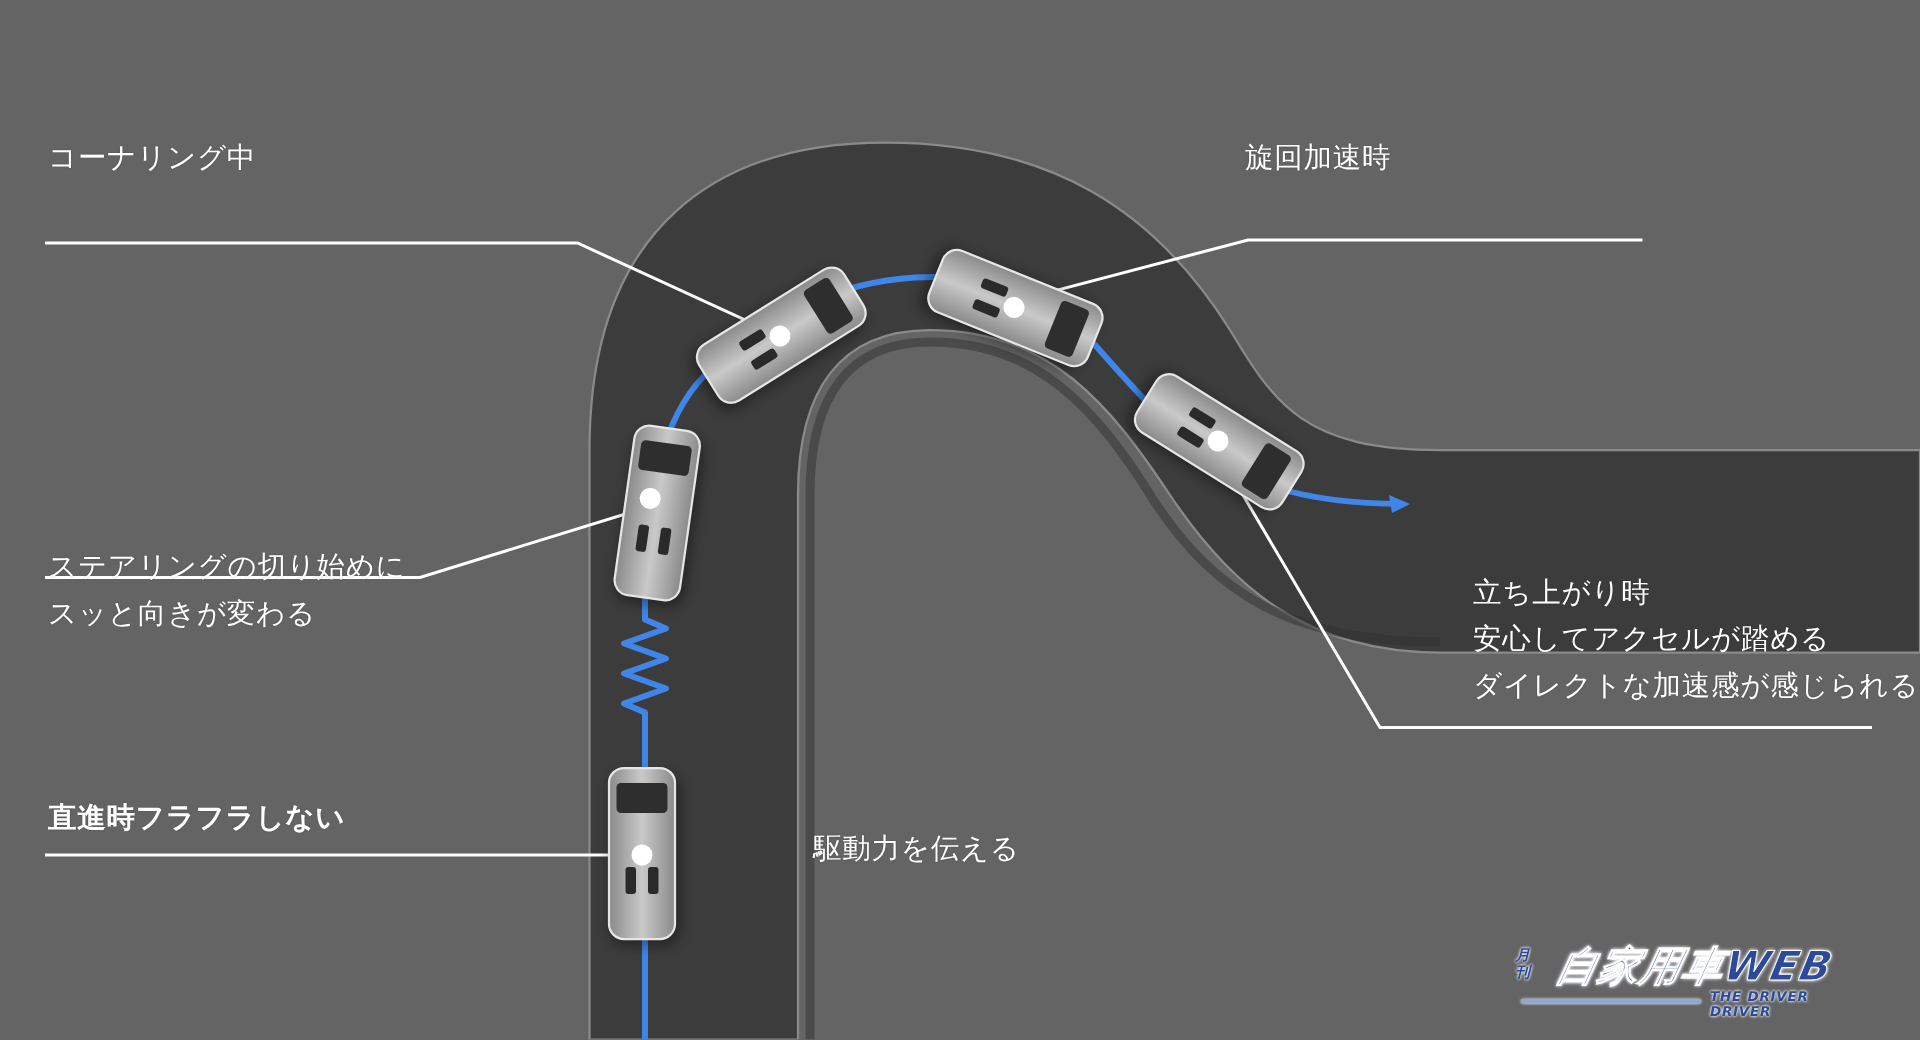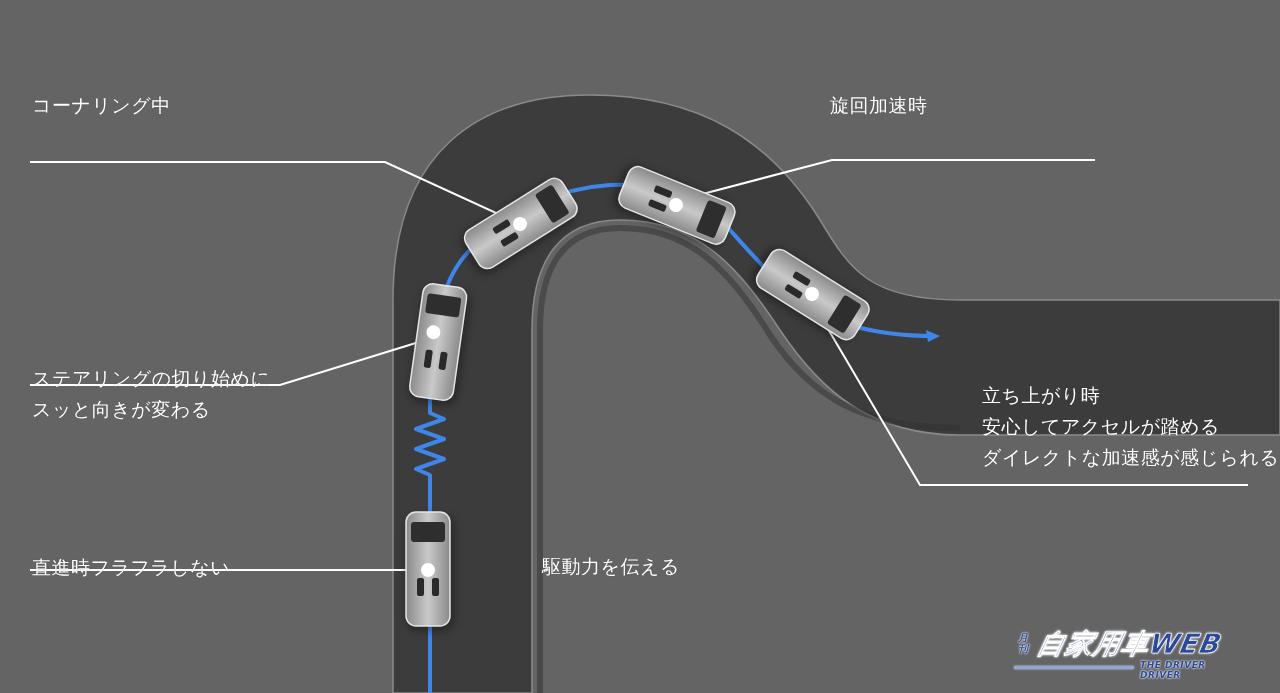--- a/index.html
+++ b/index.html
@@ -2,21 +2,21 @@
 <html><head>
 <meta charset="utf-8">
 <style>
   html, body { margin:0; padding:0; }
   body { width:1280px; height:693px; overflow:hidden; background:#646464; font-family:"DejaVu Sans","Liberation Sans",sans-serif; position:relative; }
   #stage { position:absolute; left:0; top:0; width:1280px; height:693px; }
   .label { position:absolute; color:#ffffff; font-size:19px; line-height:31px; letter-spacing:0.5px; white-space:nowrap; text-shadow:0 0 1px rgba(0,0,0,0.3); }
   .label div { display:block; }
   .logo { position:absolute; left:1000px; top:626px; width:250px; height:50px; }
   .logo-main { position:absolute; left:38px; top:0px; font-family:"DejaVu Sans",sans-serif; font-style:italic; font-weight:bold; font-size:27px; letter-spacing:1px; color:#2c4a9a; -webkit-text-stroke:0.6px #ffffff; text-shadow:0 0 3px #ffffff, 0 0 2px #ffffff; transform:skewX(-12deg); }
-  .logo-mini { position:absolute; left:10px; top:6px; width:18px; font-style:italic; font-weight:bold; font-size:10px; line-height:11px; color:#2c4a9a; text-shadow:0 0 2px #ffffff, 0 0 2px #ffffff; text-align:right; }
+  .logo-mini { position:absolute; left:10px; top:6px; width:18px; font-style:italic; font-weight:bold; font-size:10px; line-height:11px; color:#2c4a9a; text-shadow:0 0 2px #ffffff, 0 0 2px #ffffff; text-align:left; }
   .logo-sub { position:absolute; left:140px; top:34px; font-style:italic; font-weight:bold; font-size:9px; letter-spacing:0.5px; color:#2c4a9a; text-shadow:0 0 2px #ffffff,0 0 2px #ffffff; }
   .logo-bar { position:absolute; left:14px; top:40px; width:120px; height:3px; background:#8fa6d6; border-radius:2px; box-shadow:0 0 2px #ffffff; }
 </style>
 </head>
 <body>
 
 <div id="stage">
   <svg width="1280" height="693" viewBox="0 0 1280 693" xmlns="http://www.w3.org/2000/svg">
     <defs>
       <linearGradient id="carBody" x1="0" y1="0" x2="1" y2="0">
@@ -104,21 +104,21 @@
     <div>ステアリングの切り始めに</div>
     <div>スッと向きが変わる</div>
   </div>
 
   <div class="label" style="left:940px; top:380px;margin-left:42px;">
     <div>立ち上がり時</div>
     <div>安心してアクセルが踏める</div>
     <div>ダイレクトな加速感が感じられる</div>
   </div>
 
-  <div class="label" style="left:32px; top:552px;">
+  <div class="label" style="left:32px; top:530px;font-weight:bold;">
     <div>直進時フラフラしない</div>
   </div>
 
   <div class="label" style="left:542px; top:551px;">
     <div>駆動力を伝える</div>
   </div>
 
   
   <div class="logo">
     <div class="logo-mini">月刊</div>

